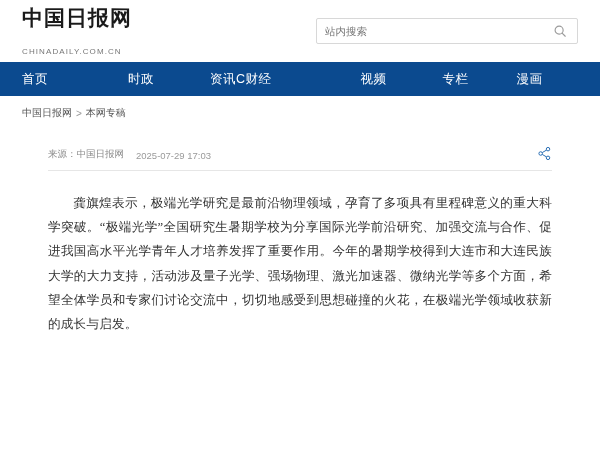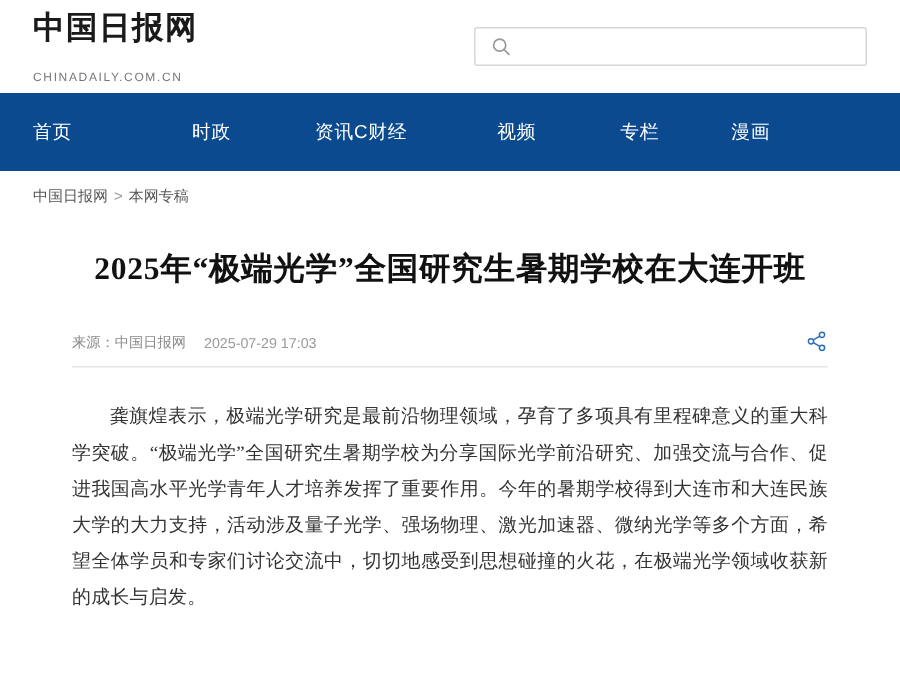--- a/index.html
+++ b/index.html
@@ -59,38 +59,38 @@
     width: 18px; height: 18px;
     border: none; background: transparent;
     cursor: pointer;
     display: flex; align-items: center; justify-content: center;
     padding: 0;
   }
   .search-btn svg { display: block; }
 
   
   .nav {
-    height: 52px;
+    height: 34px;
     background: #0b4a8f;
     display: flex;
     align-items: center;
     padding: 0 22px;
   }
   .nav-item {
     color: #ffffff;
     font-size: 12.5px;
     letter-spacing: 0.5px;
     text-decoration: none;
     cursor: pointer;
     white-space: nowrap;
   }
   .nav-item:nth-child(1) { margin-right: 56px; }
   .nav-item:nth-child(2) { margin-right: 56px; padding-left: 24px; }
   .nav-item:nth-child(3) { }
-  .nav-item:nth-child(4) { margin-right: 60px; }
+  .nav-item:nth-child(4) { margin-right: 89px; }
   .nav-item:nth-child(5) { margin-right: 56px; }
   .nav-item:nth-child(6) { margin-right: 48px; }
 
   
   .breadcrumb {
     padding: 10px 22px 0 22px;
     font-size: 10px;
     color: #555;
     display: flex;
     align-items: center;
@@ -145,20 +145,21 @@
 
 <div class="page">
 
   <div class="header">
     <div class="logo-block">
       <div class="logo-cn">中国日报网</div>
       <div class="logo-en">CHINADAILY.COM.CN</div>
     </div>
     <div class="header-spacer"></div>
     <div class="search-box">
+      <input class="search-input" type="text" placeholder="站内搜索" style="">
       <button class="search-btn">
         <svg width="14" height="14" viewBox="0 0 16 16" fill="none" stroke="#9a9a9a" stroke-width="1.3">
           <circle cx="7" cy="7" r="4.6"></circle>
           <line x1="10.4" y1="10.4" x2="14" y2="14" stroke-linecap="round"></line>
         </svg>
       </button>
     </div>
   </div>
 
   <div class="nav">
@@ -171,21 +172,20 @@
     <a class="nav-item">漫画</a>
   </div>
 
   <div class="breadcrumb">
     <a>中国日报网</a>
     <span class="sep">&gt;</span>
     <a>本网专稿</a>
   </div>
 
   <div class="article">
-    <h1 class="article-title">2025年“极端光学”全国研究生暑期学校在大连开班</h1>
 
     <div class="meta-row">
       <span class="meta-source">来源：</span>
       <span class="meta-source src-link">中国日报网</span>
       <span class="meta-time">2025-07-29 17:03</span>
       <span class="meta-spacer"></span>
       <span class="share-icon">
         <svg width="15" height="15" viewBox="0 0 18 18" fill="none" stroke="#2a6fb5" stroke-width="1.2">
           <circle cx="13.2" cy="3.8" r="2.1"></circle>
           <circle cx="4.4" cy="9" r="2.1"></circle>

